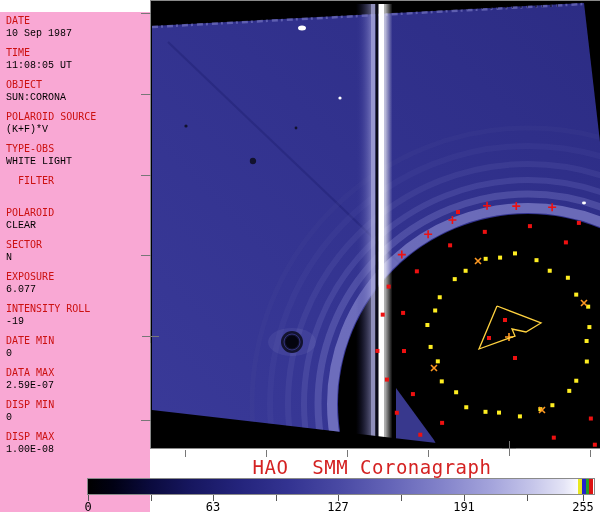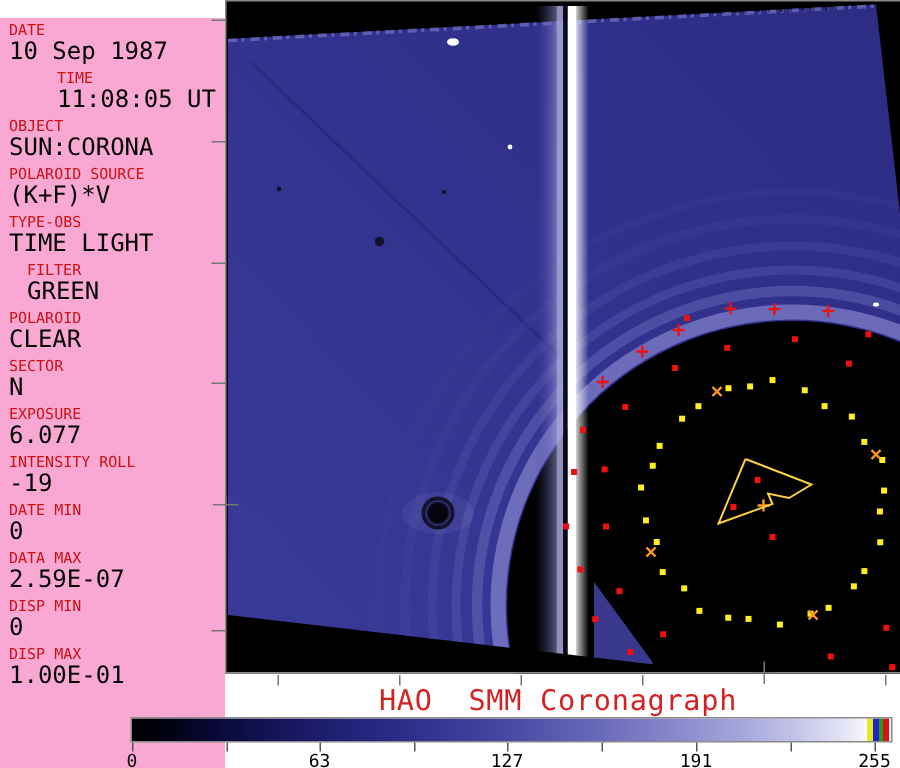--- a/index.html
+++ b/index.html
@@ -2,21 +2,21 @@
 <html><head>
 <meta charset="utf-8">
 <style>
   html,body{margin:0;padding:0;background:#fff;}
   .page{position:relative;width:600px;height:512px;background:#ffffff;overflow:hidden;
         font-family:"DejaVu Sans Mono",monospace;}
   
   .sidebar{position:absolute;left:0;top:12px;width:150px;height:512px;background:#f9a8d4;z-index:3;}
   .field{position:absolute;left:6px;width:142px;}
   .field .lbl{font-size:10px;line-height:11px;color:#cc1111;letter-spacing:0;white-space:pre;}
-  .field .val{font-size:16px;line-height:14px;color:#000;margin-top:1px;white-space:pre;}
+  .field .val{font-size:10px;line-height:14px;color:#000;margin-top:1px;white-space:pre;font-family:Liberation Mono, monospace;}
   
   .plot{position:absolute;left:150px;top:0;width:450px;height:449px;background:#000;z-index:1;}
   .plot svg{position:absolute;left:0;top:0;}
   .borderline{position:absolute;background:#8a8a8a;z-index:4;}
   .tick{position:absolute;background:#777;z-index:5;}
   
   .title{position:absolute;top:456px;left:372px;transform:translateX(-50%);
          font-size:19px;letter-spacing:.5px;color:#d42222;white-space:pre;z-index:3;}
   .cbar{position:absolute;left:87px;top:478px;width:506px;height:15px;
         border:1px solid #8a8a8a;z-index:3;}
@@ -28,43 +28,42 @@
 <body>
 
 <div class="page">
 
   <div class="sidebar" id="sidebar">
     <div class="field" style="top: 3px;">
       <div class="lbl">DATE</div>
       <div class="val">10 Sep 1987</div>
     </div>
 
-    <div class="field" style="top: 35px; margin-left: 32px;">
+    <div class="field" style="top: 35px;">
       <div class="lbl">TIME</div>
       <div class="val">11:08:05 UT</div>
     </div>
 
     <div class="field" style="top: 67px;">
       <div class="lbl">OBJECT</div>
       <div class="val">SUN:CORONA</div>
     </div>
 
     <div class="field" style="top: 99px;">
       <div class="lbl">POLAROID SOURCE</div>
       <div class="val">(K+F)*V</div>
     </div>
 
     <div class="field" style="top: 131px;">
       <div class="lbl">TYPE-OBS</div>
-      <div class="val">TIME LIGHT</div>
+      <div class="val">WHITE LIGHT</div>
     </div>
 
     <div class="field" style="top: 163px; margin-left: 12px;">
       <div class="lbl">FILTER</div>
-      <div class="val">GREEN</div>
     </div>
 
     <div class="field" style="top: 195px;">
       <div class="lbl">POLAROID</div>
       <div class="val">CLEAR</div>
     </div>
 
     <div class="field" style="top: 227px;">
       <div class="lbl">SECTOR</div>
       <div class="val">N</div>
@@ -90,21 +89,21 @@
       <div class="val">2.59E-07</div>
     </div>
 
     <div class="field" style="top: 387px;">
       <div class="lbl">DISP MIN</div>
       <div class="val">0</div>
     </div>
 
     <div class="field" style="top: 419px;">
       <div class="lbl">DISP MAX</div>
-      <div class="val">1.00E-01</div>
+      <div class="val">1.00E-08</div>
     </div>
   </div>
 
   <div class="plot">
     <svg id="plotsvg" width="450" height="449" viewBox="150 0 450 449">
       <defs>
         <linearGradient id="bluegrad" x1="0" y1="1" x2="1" y2="0">
           <stop offset="0" stop-color="#3a3a99"></stop>
           <stop offset="0.55" stop-color="#32328e"></stop>
           <stop offset="1" stop-color="#2c2c84"></stop>

